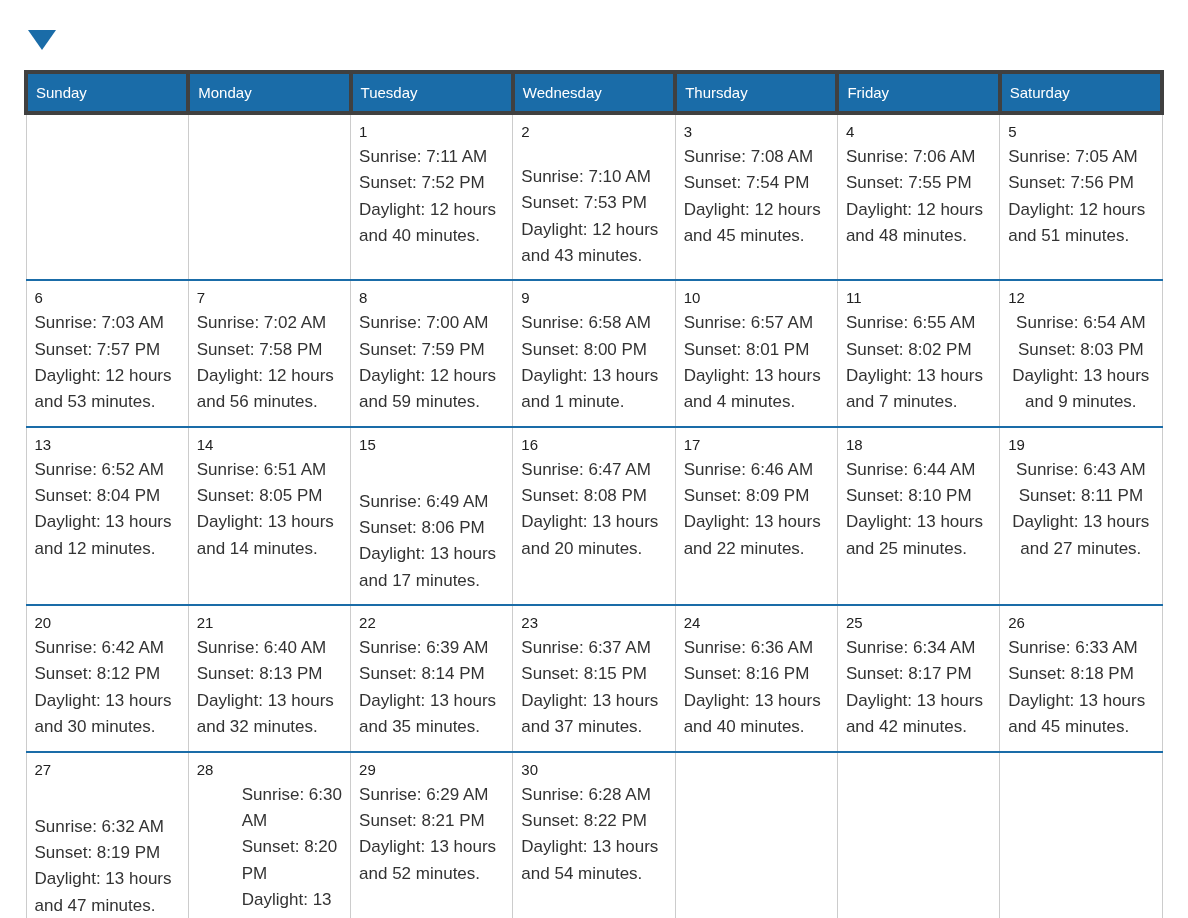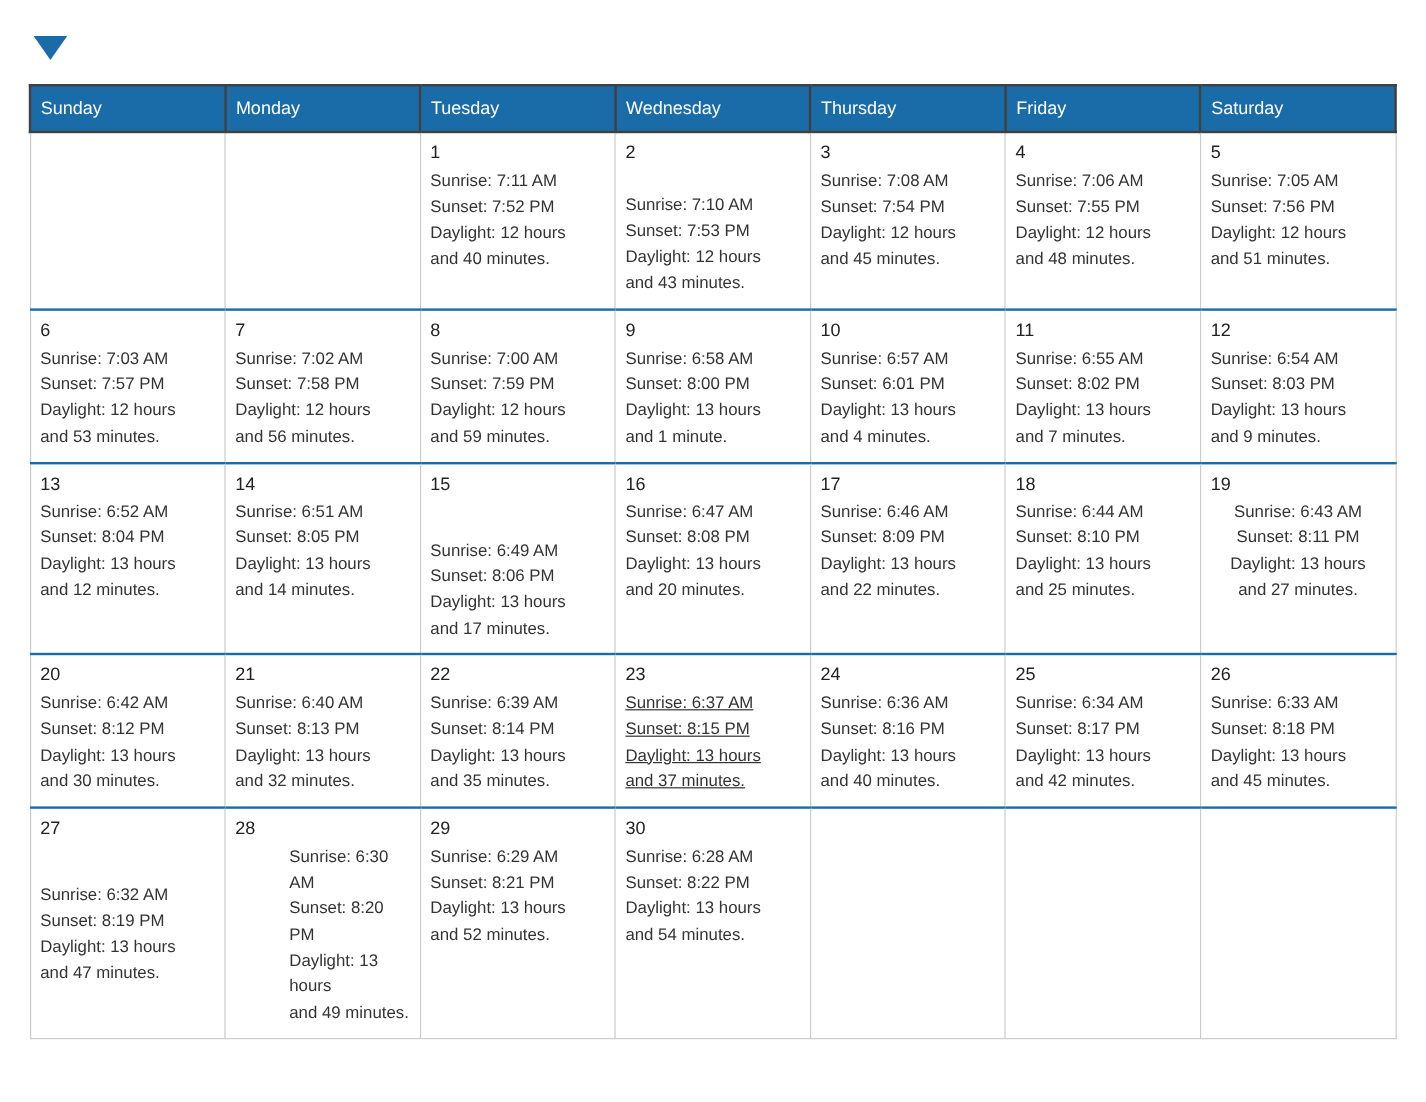--- a/index.html
+++ b/index.html
@@ -65,41 +65,41 @@
       border-collapse: collapse;
       table-layout: fixed;
     }
     thead tr th {
       background-color: #1a6ca8;
       color: #fff;
       padding: 10px 8px;
       font-size: 15px;
       font-weight: normal;
       text-align: left;
-      border: 2px solid #404040;
+      border: 4px solid #404040;
     }
     tbody tr td {
       vertical-align: top;
       padding: 8px 8px 10px 8px;
       border: 1px solid #ccc;
       border-top: 2px solid #1a6ca8;
       font-size: 12.5px;
       color: #333;
       min-height: 100px;
       height: 110px;
     }
     .day-num {
       font-size: 15px;
       color: #222;
       font-weight: normal;
       display: block;
       margin-bottom: 4px;
     }
     .day-info {
-      font-size: 14px;
+      font-size: 17px;
       color: #333;
       line-height: 1.55;
     }
     .empty-cell {
       border-top: 2px solid #1a6ca8;
       background: #fff;
     }
   </style>
 </head>
 <body>
@@ -195,34 +195,34 @@
         <td>
           <span class="day-num">9</span>
           <div class="day-info" style="white-space: pre-line;">Sunrise: 6:58 AM
 Sunset: 8:00 PM
 Daylight: 13 hours
 and 1 minute.</div>
         </td>
         <td>
           <span class="day-num">10</span>
           <div class="day-info" style="white-space: pre-line;">Sunrise: 6:57 AM
-Sunset: 6:01 PM
+Sunset: 8:01 PM
 Daylight: 13 hours
 and 4 minutes.</div>
         </td>
         <td>
           <span class="day-num">11</span>
           <div class="day-info" style="white-space: pre-line;">Sunrise: 6:55 AM
 Sunset: 8:02 PM
 Daylight: 13 hours
 and 7 minutes.</div>
         </td>
         <td>
           <span class="day-num">12</span>
-          <div class="day-info" style="white-space: pre-line;">Sunrise: 6:54 AM
+          <div class="day-info" style="white-space: pre-line; text-align: center;">Sunrise: 6:54 AM
 Sunset: 8:03 PM
 Daylight: 13 hours
 and 9 minutes.</div>
         </td>
       </tr>
       <tr>
         <td>
           <span class="day-num">13</span>
           <div class="day-info" style="white-space: pre-line;">Sunrise: 6:52 AM
 Sunset: 8:04 PM
@@ -289,21 +289,21 @@
         </td>
         <td>
           <span class="day-num">22</span>
           <div class="day-info" style="white-space: pre-line;">Sunrise: 6:39 AM
 Sunset: 8:14 PM
 Daylight: 13 hours
 and 35 minutes.</div>
         </td>
         <td>
           <span class="day-num">23</span>
-          <div class="day-info" style="white-space: pre-line; text-decoration: underline;">Sunrise: 6:37 AM
+          <div class="day-info" style="white-space: pre-line;">Sunrise: 6:37 AM
 Sunset: 8:15 PM
 Daylight: 13 hours
 and 37 minutes.</div>
         </td>
         <td>
           <span class="day-num">24</span>
           <div class="day-info" style="white-space: pre-line;">Sunrise: 6:36 AM
 Sunset: 8:16 PM
 Daylight: 13 hours
 and 40 minutes.</div>

